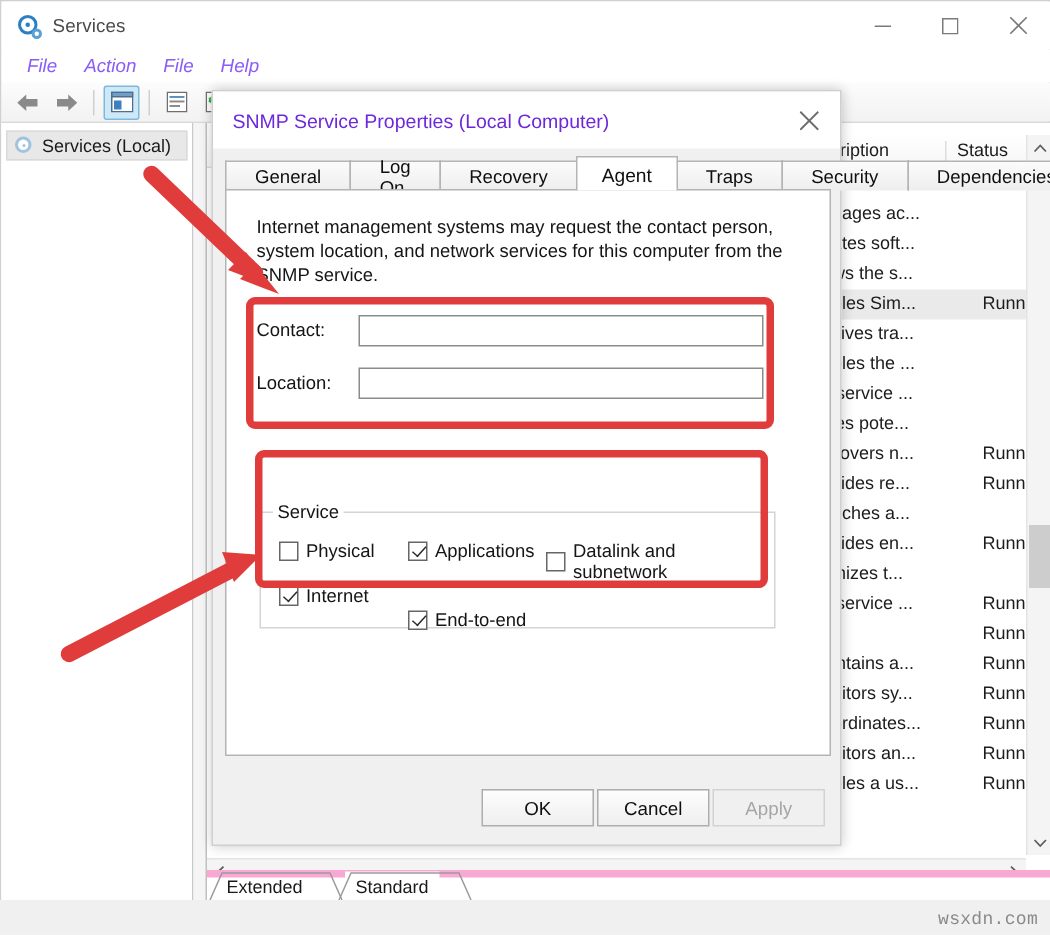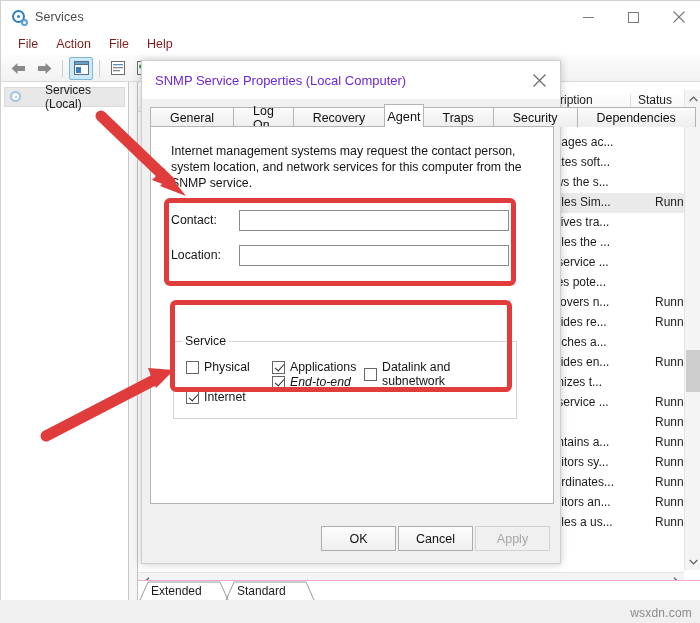--- a/index.html
+++ b/index.html
@@ -66,22 +66,23 @@
 
   
   .menubar {
     position: absolute; left: 0; top: 32px;
     width: 700px; height: 22px;
     background: #ffffff;
     display: flex; align-items: center;
     padding-left: 8px;
   }
   .menu-item {
-    font-size: 12.5px; color: #7f1d1d;
+    font-size: 12.5px; color: #8b5cf6;
     padding: 1px 9px;
+    font-style: italic;
   }
 
   
   .toolbar {
     position: absolute; left: 0; top: 54px;
     width: 700px; height: 27px;
     background: linear-gradient(#fcfcfc,#f2f2f2);
     border-bottom: 1px solid #d9d9d9;
     display: flex; align-items: center;
     padding-left: 5px; gap: 2px;
@@ -111,21 +112,21 @@
     width: 128px; height: 519px;
     background: #ffffff;
     border-right: 1px solid #c8c8c8;
   }
   .tree-node {
     margin: 5px 3px 0 3px;
     height: 20px;
     display: flex; align-items: center;
     background: #e8e8e8;
     border: 1px solid #dadada;
-    padding-left: 4px; gap: 22px;
+    padding-left: 4px; gap: 5px;
   }
   .tree-node .gear { border-color:#9fc4de; width:11px; height:11px; border-width:2px;}
   .tree-node .gear::after { width:2px; height:2px; left:2.5px; top:2.5px; background:#9fc4de;}
   .tree-icon { width: 14px; height: 14px; position: relative; flex:0 0 auto;}
   .tree-label { font-size: 12px; color: #1a1a1a; }
 
   .splitter {
     position: absolute; left: 128px; top: 0;
     width: 9px; height: 519px;
     background: #f5f5f5;
@@ -192,21 +193,21 @@
     position: absolute; top: 0; width: 17px; height: 17px;
     display:flex;align-items:center;justify-content:center;
     color: #5d5d5d; font-size: 9px;
   }
 
   
   .tabstrip {
     position: absolute; left: 0; bottom: 0;
     width: 563px; height: 21px;
     background: #ffffff;
-    border-top: 1px solid #f9a8d4;
+    border-top: 5px solid #f9a8d4;
   }
   .vtab {
     position: absolute; bottom: 1px;
     height: 19px; font-size: 12px; color: #1a1a1a;
     display: flex; align-items: center;
     padding: 0 7px;
   }
 
   
   #snmp-dialog {
@@ -247,21 +248,21 @@
     display: flex; align-items: center;
     padding: 0 19px;
     margin-right: -1px;
   }
   .tab.active {
     height: 23px;
     background: #ffffff;
     position: relative;
     z-index: 3;
     font-size: 12.8px;
-    padding: 0 2px;
+    padding: 0 16px;
   }
 
   .tabpanel {
     position: absolute; left: 8px; top: 65px;
     width: 404px; height: 378px;
     background: #ffffff;
     border: 1px solid #b4b4b4;
   }
 
   .intro {
@@ -342,20 +343,21 @@
     position: absolute; left: 0; top: 0;
     width: 700px; height: 623px;
     pointer-events: none;
   }
 
   
   .watermark {
     position: absolute; right: 8px; bottom: 3px;
     font-size: 12px; color: #8a8a8a;
     letter-spacing: .2px;
+    font-family: Liberation Mono, monospace;
   }
   .bottom-strip {
     position: absolute; left: 0; bottom: 0;
     width: 700px; height: 23px;
     background: #f0f0f0;
   }
 </style>
 </head>
 <body>
 
@@ -656,21 +658,21 @@
         <span>Applications</span>
       </div>
       <div class="cb" style="left:190px; top:18px;">
         <span class="cbbox" id="cb2"></span>
         <span>Datalink and subnetwork</span>
       </div>
       <div class="cb" style="left:12px; top:48px;">
         <span class="cbbox checked" id="cb3"></span>
         <span>Internet</span>
       </div>
-      <div class="cb" style="left:98px; top:33px;font-style:italic;">
+      <div class="cb" style="left:98px; top:64px;">
         <span class="cbbox checked" id="cb4"></span>
         <span>End-to-end</span>
       </div>
     </div>
   </div>
 
   <div class="dlg-buttons">
     <div class="dbtn">OK</div>
     <div class="dbtn">Cancel</div>
     <div class="dbtn disabled">Apply</div>

